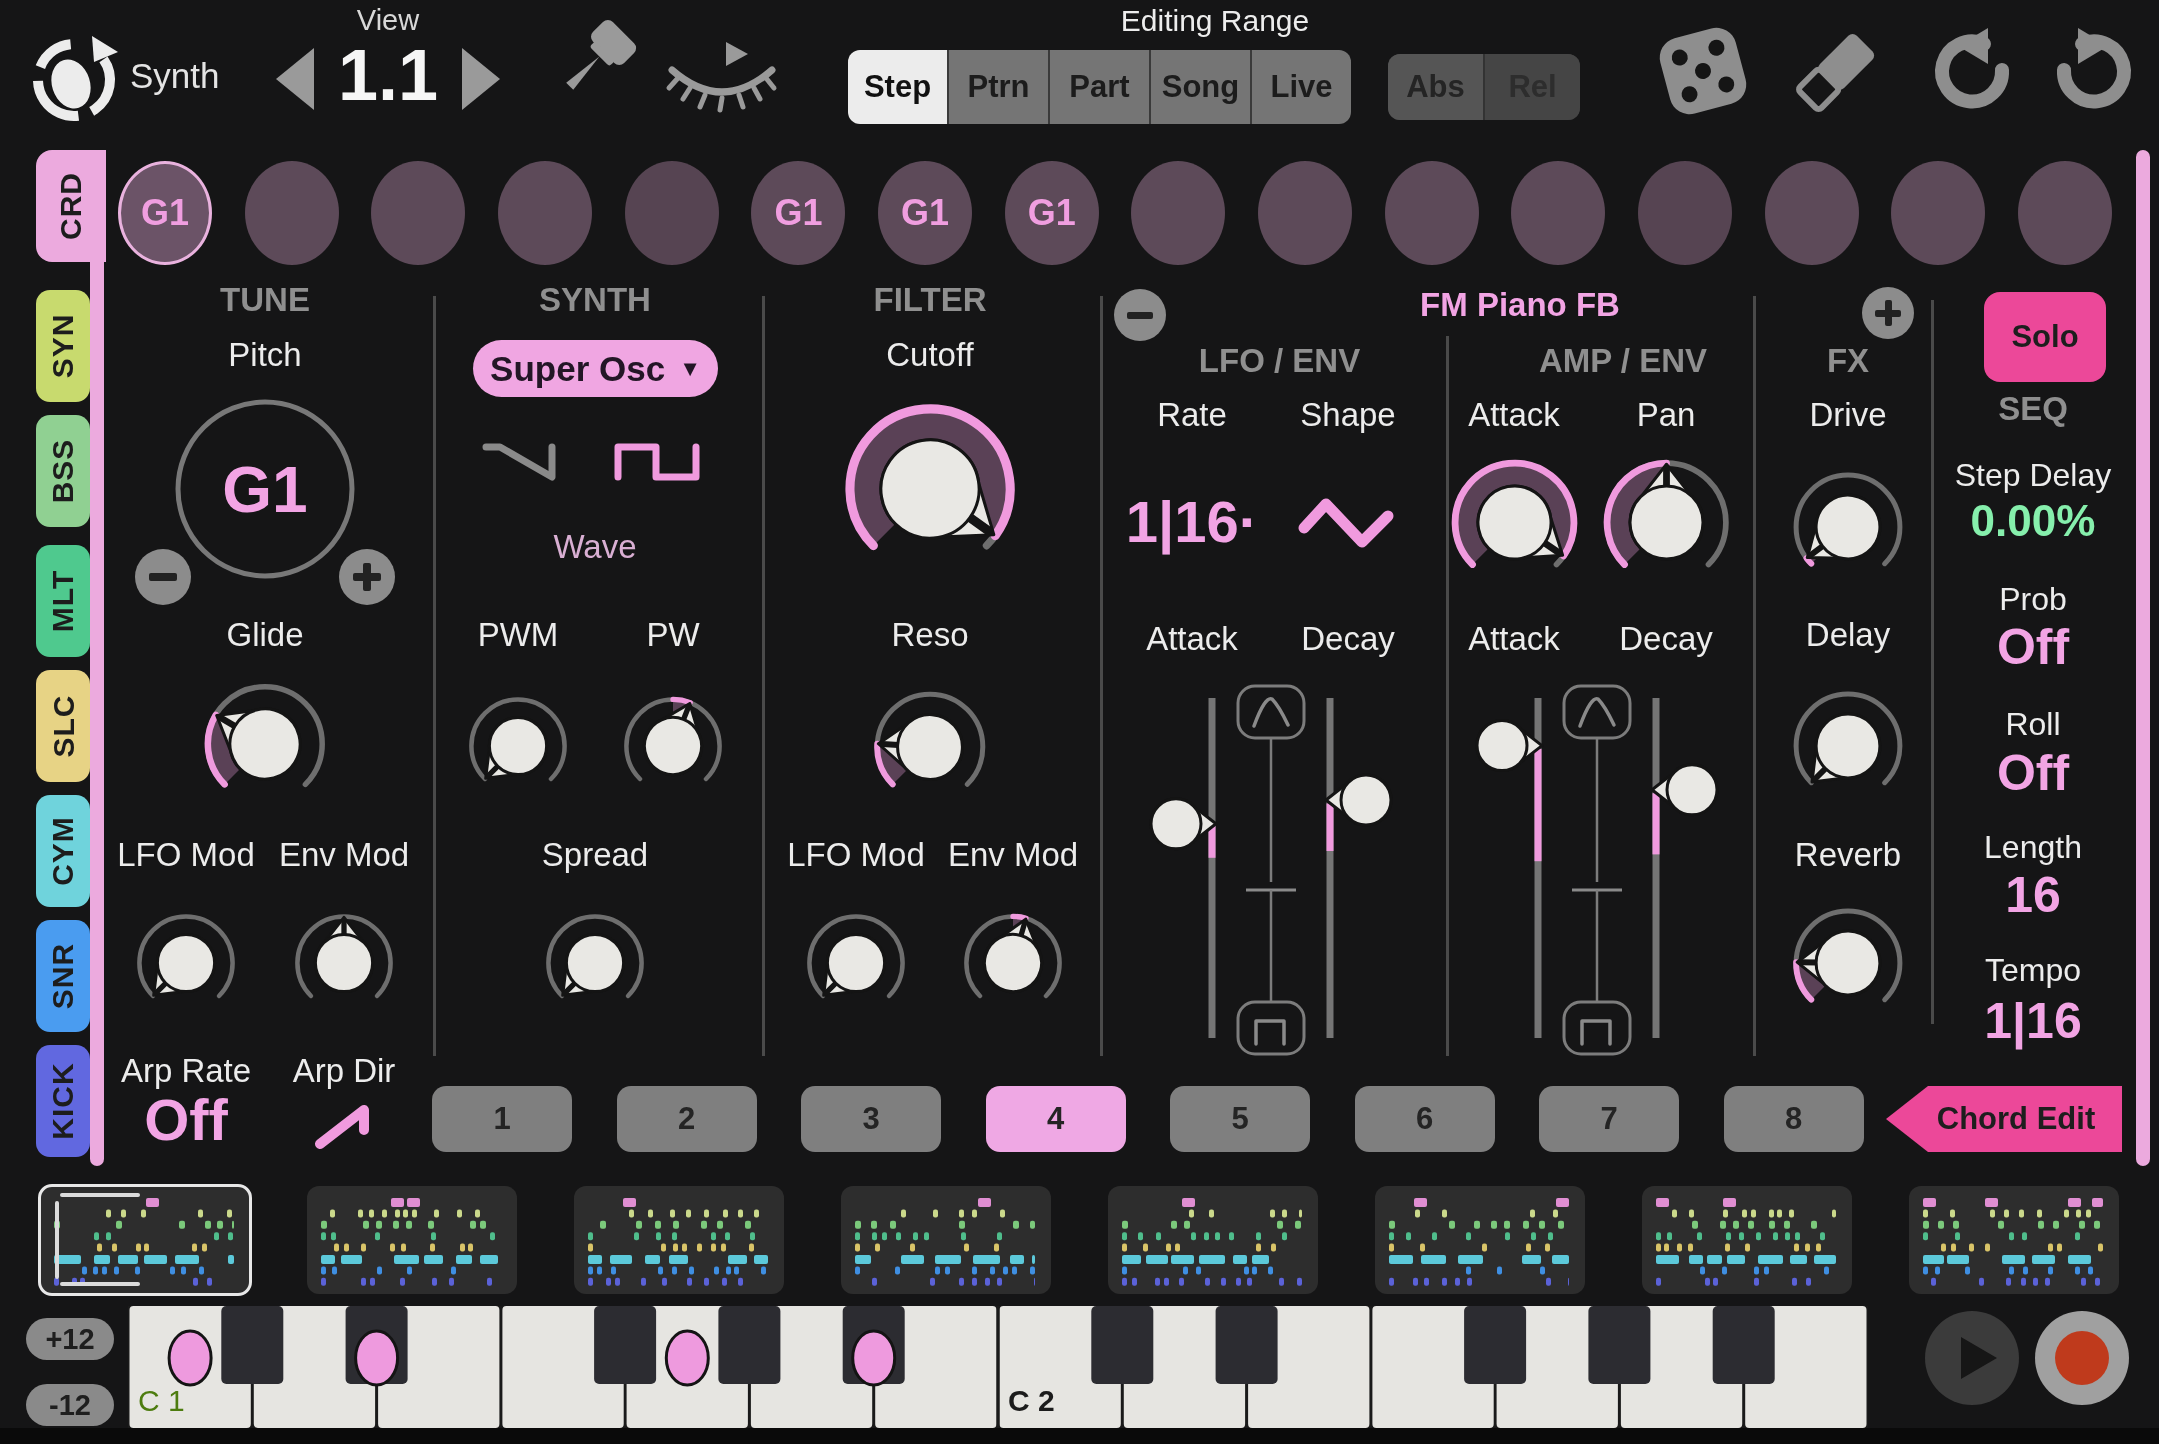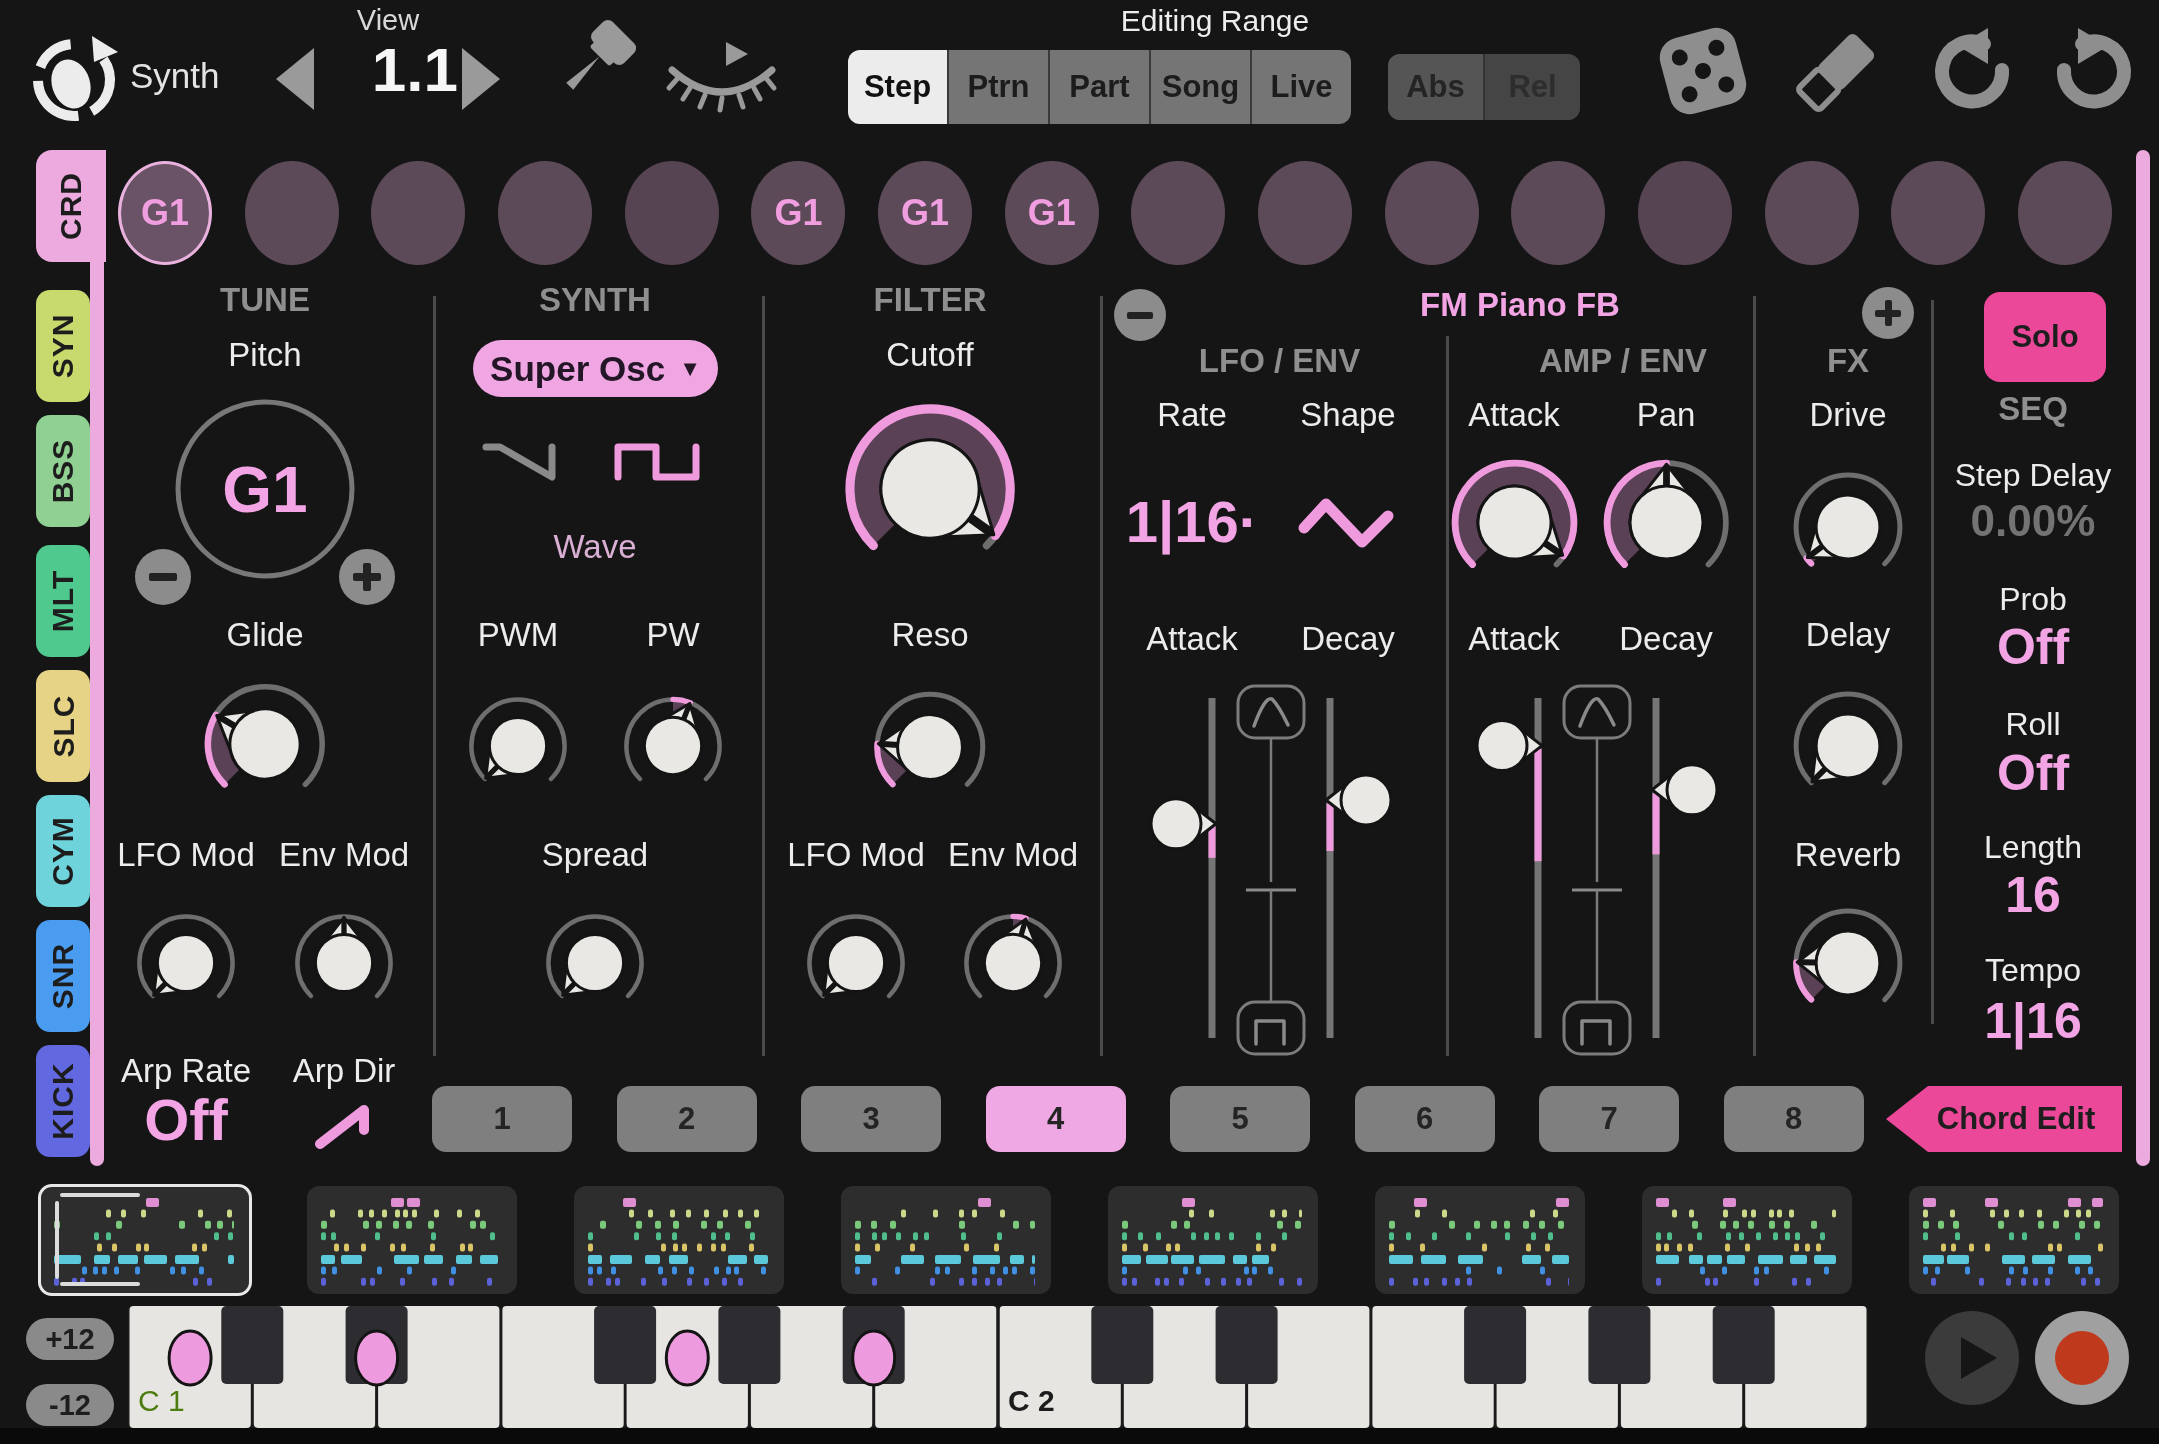--- a/index.html
+++ b/index.html
@@ -48,21 +48,21 @@
     <svg width="100" height="100" viewBox="0 0 100 100">
       <circle cx="48" cy="52" r="36" fill="none" stroke="#ececec" stroke-width="10" stroke-dasharray="60 14 60 14 40 38" transform="rotate(-35 48 52)"></circle>
       <polygon points="66,8 92,24 68,34" fill="#ececec"></polygon>
       <ellipse cx="45" cy="56" rx="19" ry="25" fill="#ececec" transform="rotate(-18 45 56)"></ellipse>
     </svg>
   </div>
   <div class="abs" style="left:130px;top:56px;font-size:35px;color:#e4e4e4;">Synth</div>
 
   <div class="abs" style="left:318px;top:4px;width:140px;text-align:center;font-size:29px;color:#d8d8d8;">View</div>
   <div class="abs tri-l" style="left:276px;top:48px;"></div>
-  <div class="abs" style="left:318px;top:34px;width:140px;text-align:right;font-size:62px;font-weight:bold;color:#f6f6f6;">1.1</div>
+  <div class="abs" style="left:318px;top:34px;width:140px;text-align:center;font-size:72px;font-weight:bold;color:#f6f6f6;">1.1</div>
   <div class="abs tri-r" style="left:462px;top:48px;"></div>
 
   <div class="abs" style="left:540px;top:14px;width:110px;height:110px;">
     <svg width="110" height="110" viewBox="0 0 110 110">
       <g transform="translate(58,44) rotate(45)">
         <rect x="-22" y="-36" width="44" height="28" rx="7" fill="#9a9a9a"></rect>
         <rect x="-14" y="-10" width="28" height="8" rx="3" fill="#9a9a9a"></rect>
         <polygon points="0,-2 5,40 -5,40" fill="#9a9a9a"></polygon>
       </g>
     </svg>
@@ -270,21 +270,21 @@
   <div class="abs lbl" style="left:1748px;top:396px;width:200px;">Drive</div>
   <div class="abs lbl" style="left:1748px;top:616px;width:200px;">Delay</div>
   <div class="abs lbl" style="left:1748px;top:836px;width:200px;">Reverb</div>
 
   <div class="graybtn" style="left:1984px;top:292px;width:122px;height:90px;border-radius:16px;font-size:31px;">
       <span>Solo</span>
     </div>
   <div class="abs hdr" style="left:1933px;top:390px;width:200px;">SEQ</div>
   <div id="seq-items">
       <div style="position:absolute;left:1923px;top:457px;width:220px;text-align:center;font-size:32px;color:#ececec;">Step Delay</div>
-      <div style="position:absolute;left:1923px;top:496px;width:220px;text-align:center;font-size:44px;font-weight:bold;color:#737373;">0.00%</div>
+      <div style="position:absolute;left:1923px;top:496px;width:220px;text-align:center;font-size:44px;font-weight:bold;color:#86efac;">0.00%</div>
       <div style="position:absolute;left:1923px;top:581px;width:220px;text-align:center;font-size:32px;color:#ececec;">Prob</div>
       <div style="position:absolute;left:1923px;top:618px;width:220px;text-align:center;font-size:50px;font-weight:bold;color:#f2a4e4;">Off</div>
       <div style="position:absolute;left:1923px;top:706px;width:220px;text-align:center;font-size:32px;color:#ececec;">Roll</div>
       <div style="position:absolute;left:1923px;top:744px;width:220px;text-align:center;font-size:50px;font-weight:bold;color:#f2a4e4;">Off</div>
       <div style="position:absolute;left:1923px;top:829px;width:220px;text-align:center;font-size:32px;color:#ececec;">Length</div>
       <div style="position:absolute;left:1923px;top:866px;width:220px;text-align:center;font-size:50px;font-weight:bold;color:#f2a4e4;">16</div>
       <div style="position:absolute;left:1923px;top:952px;width:220px;text-align:center;font-size:32px;color:#ececec;">Tempo</div>
       <div style="position:absolute;left:1923px;top:992px;width:220px;text-align:center;font-size:50px;font-weight:bold;color:#f2a4e4;">1|16</div>
     </div>
 

